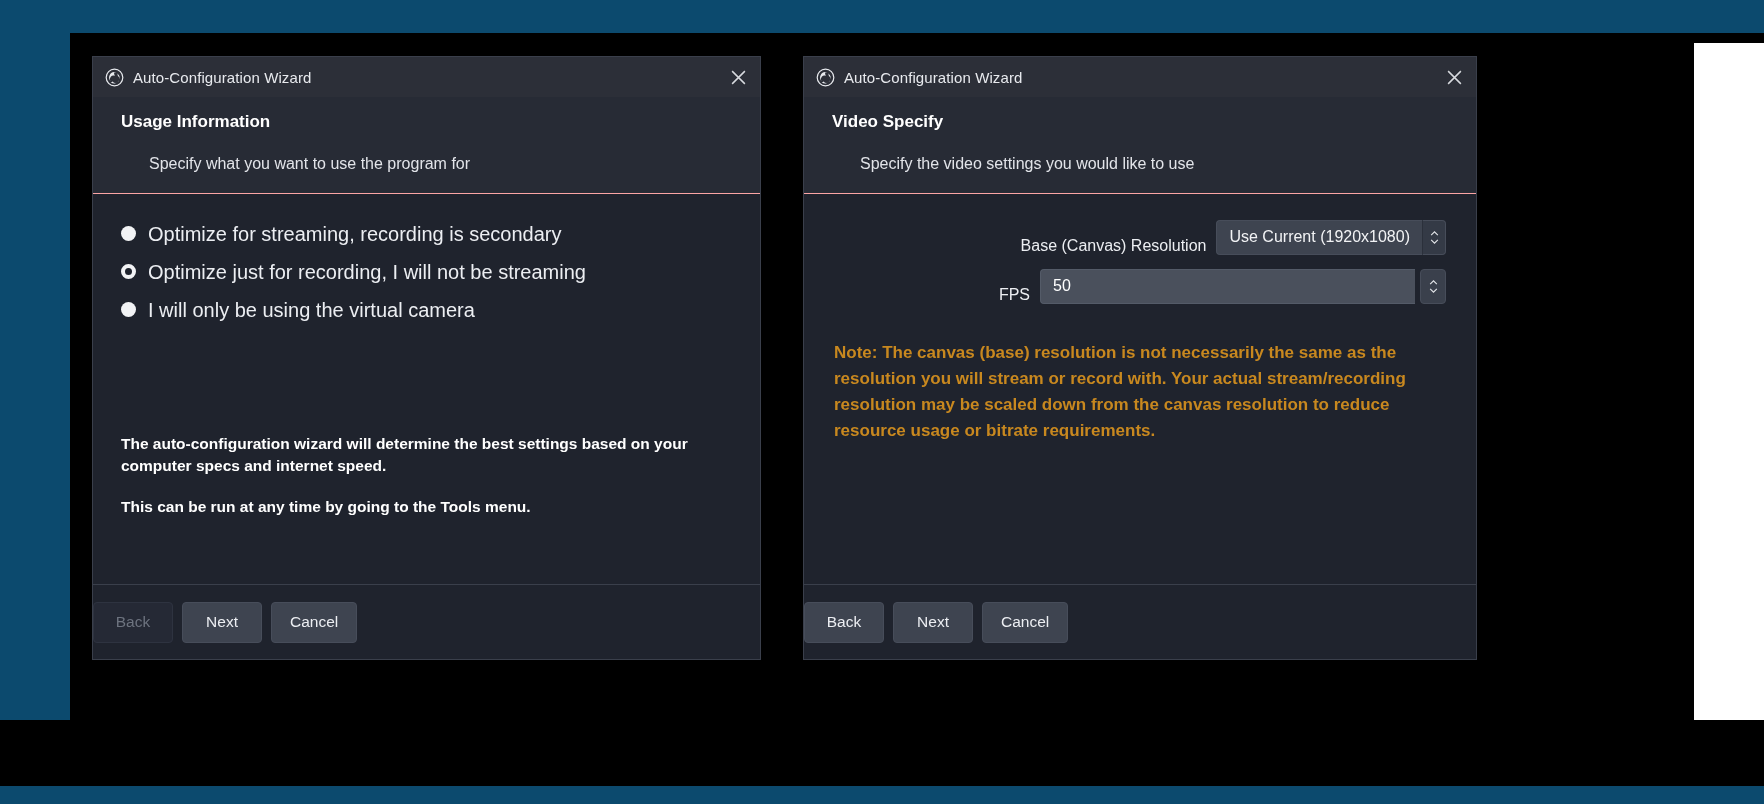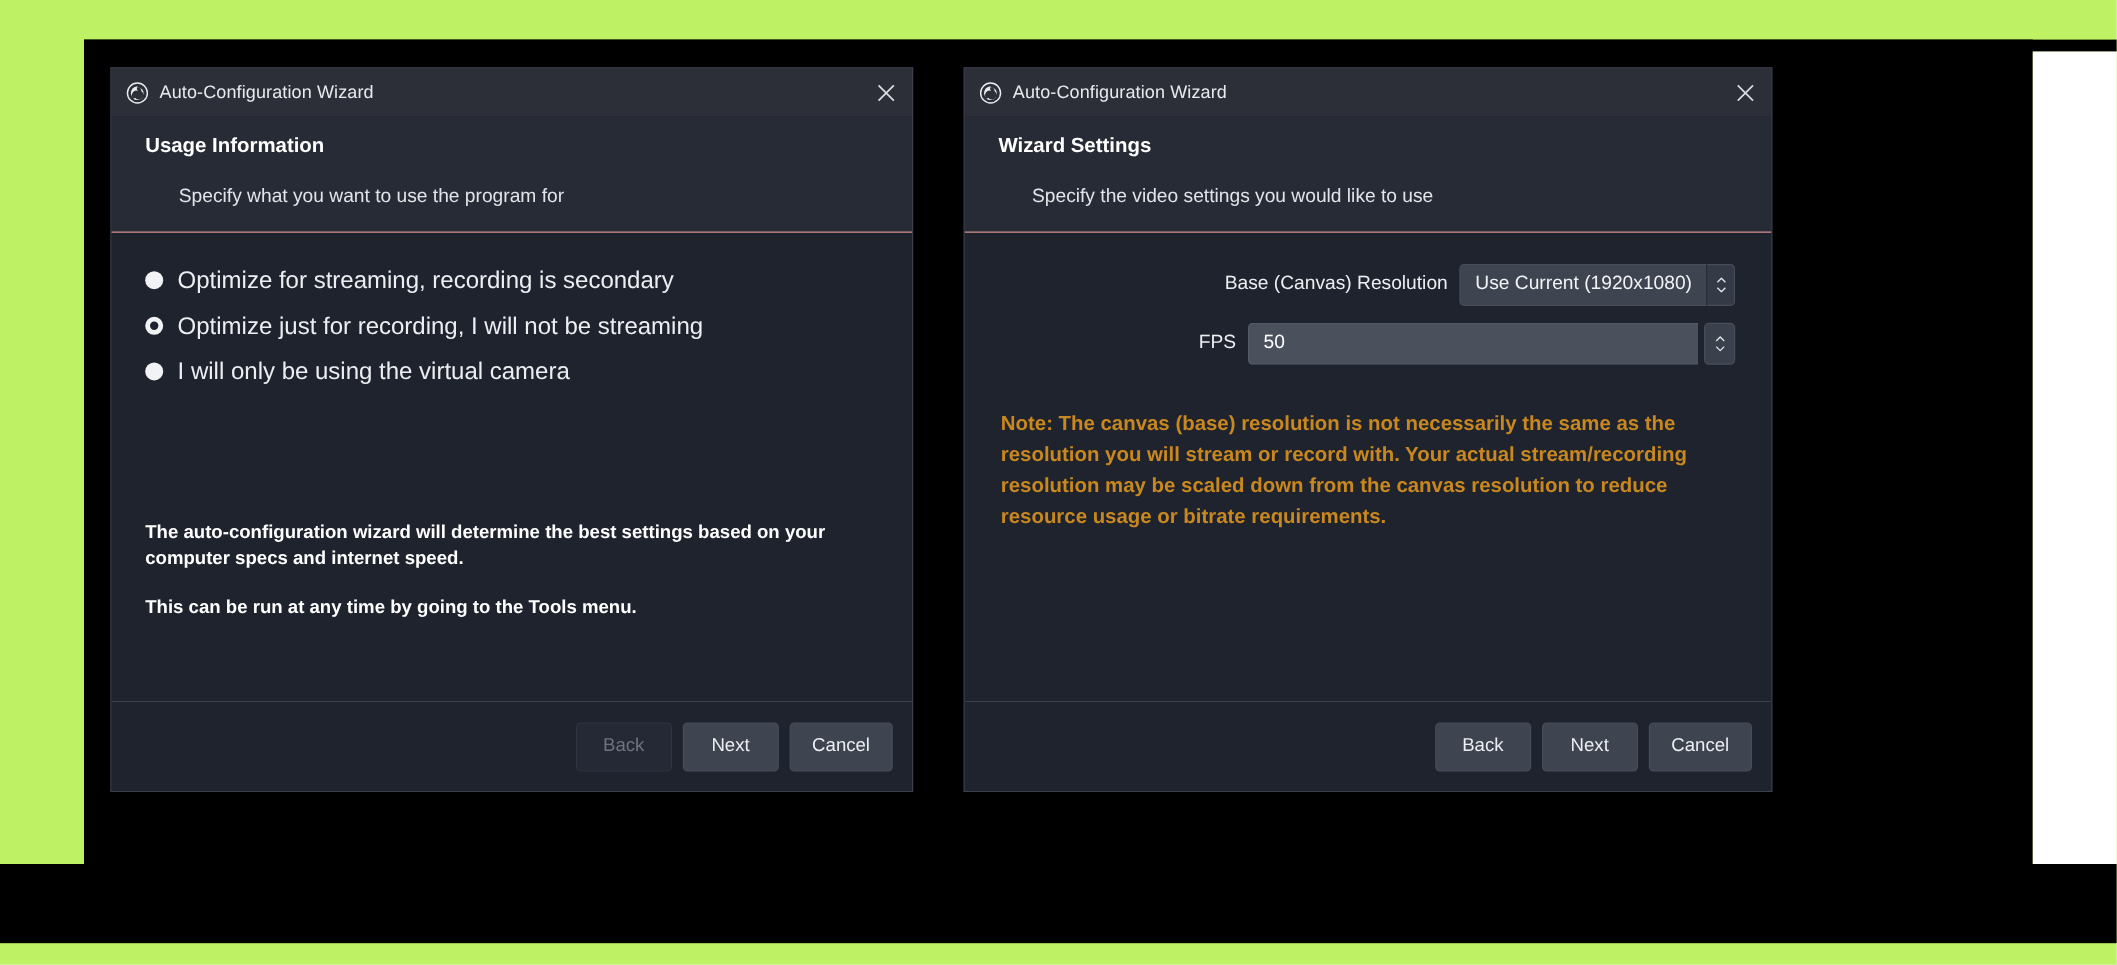--- a/index.html
+++ b/index.html
@@ -2,21 +2,21 @@
 <html><head>
 <meta charset="utf-8">
 <style>
   html, body {
     margin: 0; padding: 0;
     width: 1764px; height: 804px;
     background: #ffffff;
     font-family: "Liberation Sans", sans-serif;
     overflow: hidden;
   }
-  #root { position: relative; width: 1764px; height: 804px; background: #bef264; }
+  #root { position: relative; width: 1764px; height: 804px; background: #0c4a6e; }
 
   
   .backdrop-main {
     position: absolute; left: 70px; top: 33px;
     width: 1624px; height: 730px; background: #000000;
   }
   .backdrop-bottom {
     position: absolute; left: 0px; top: 720px;
     width: 1764px; height: 66px; background: #000000;
   }
@@ -77,21 +77,21 @@
 
   .body-area {
     flex: 1 1 auto; background: #1f232d;
     position: relative; overflow: hidden;
   }
 
   .footer-area {
     flex: 0 0 74px;
     background: #1f232d;
     border-top: 1px solid #3a3f4b;
-    display: flex; align-items: center; justify-content: flex-end;
+    display: flex; align-items: center; justify-content: flex-start;
     padding-right: 16px; gap: 9px;
   }
 
   .btn {
     min-width: 80px; height: 41px;
     border-radius: 4px;
     background: #3e4450;
     color: #eceef2;
     font-size: 15.5px;
     display: flex; align-items: center; justify-content: center;
@@ -120,21 +120,21 @@
 
   .info-block { padding: 0 0 0 28px; }
   .info-line {
     color: #ffffff; font-size: 15.5px; font-weight: bold;
     line-height: 1.45; max-width: 600px;
   }
   .info-gap { height: 19px; }
 
   
   .form-area { padding: 26px 30px 0 0; }
-  .form-row { display: flex; align-items: center; justify-content: flex-end; }
+  .form-row { display: flex; align-items: flex-end; justify-content: flex-end; }
   .form-row + .form-row { margin-top: 14px; }
   .form-label {
     color: #eceef2; font-size: 16px; margin-right: 10px; white-space: nowrap;
   }
   .combo {
     height: 35px; background: #3e4450;
     border-radius: 4px 0 0 4px;
     display: flex; align-items: center;
     padding: 0 12px; color: #f2f3f5; font-size: 16px;
     box-sizing: border-box;
@@ -252,21 +252,21 @@
       </svg>
       <span class="title-text">Auto-Configuration Wizard</span>
       <div class="close-btn">
         <svg viewBox="0 0 16 16">
           <path d="M2 2 L14 14 M14 2 L2 14" stroke="#d8dadf" stroke-width="1.4" fill="none"></path>
         </svg>
       </div>
     </div>
 
     <div class="header-area">
-      <div class="header-title">Wizard Settings</div>
+      <div class="header-title">Video Specify</div>
       <div class="header-sub">Specify the video settings you would like to use</div>
     </div>
 
     <div class="body-area">
       <div class="form-area">
 
         <div class="form-row">
           <span class="form-label">Base (Canvas) Resolution</span>
           <div class="combo">Use Current (1920x1080)</div>
           <div class="spin">

